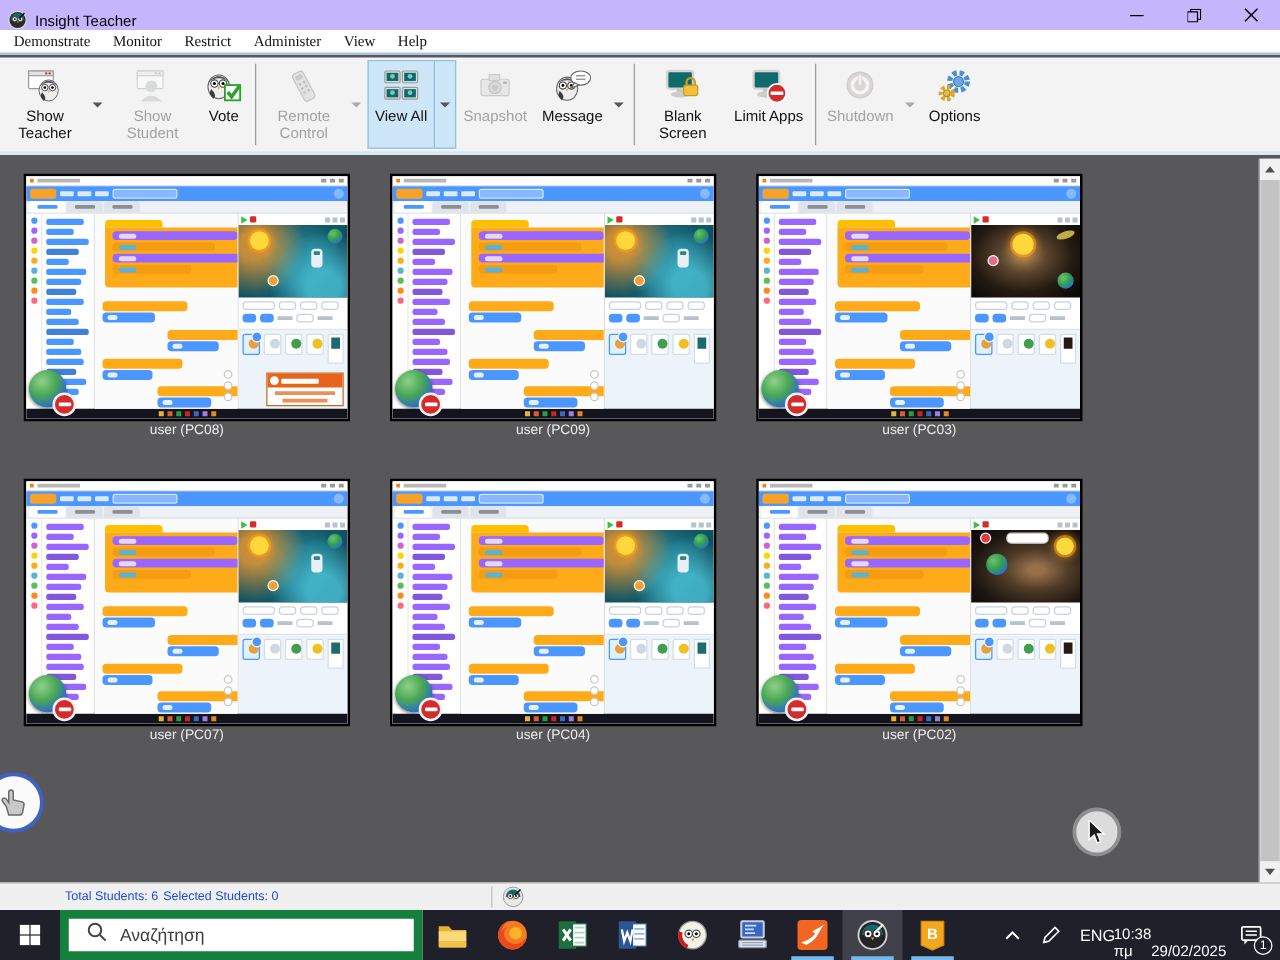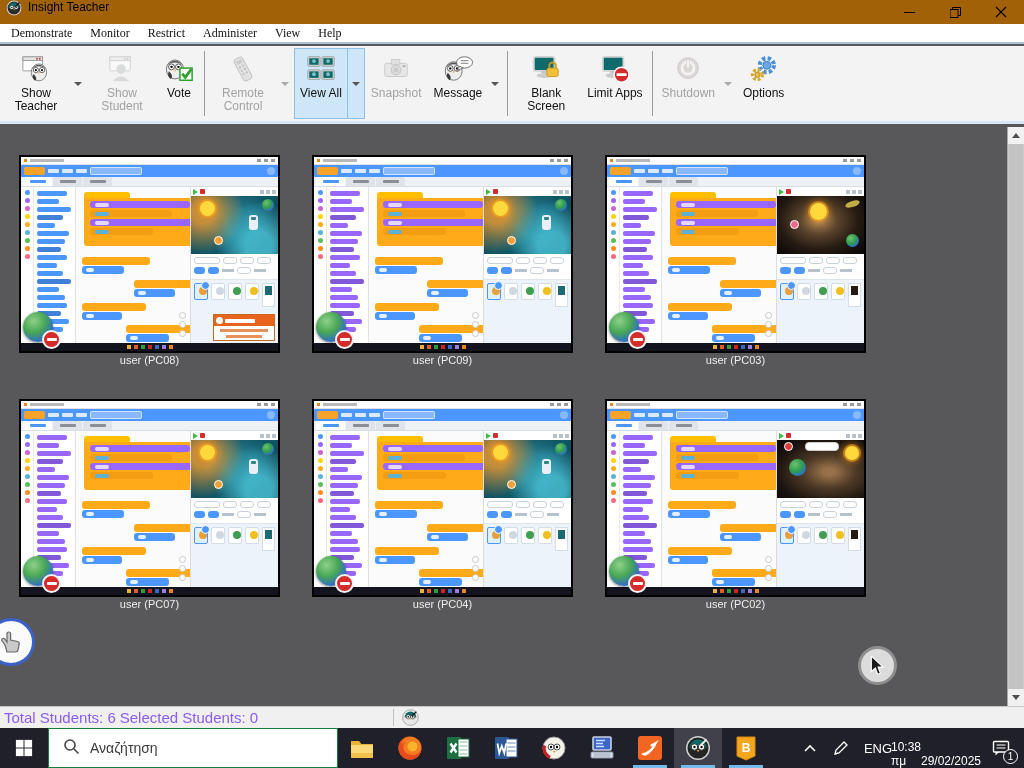--- a/index.html
+++ b/index.html
@@ -1,20 +1,20 @@
 <!DOCTYPE html>
 <html><head>
 <meta charset="utf-8">
 <style>
   * { box-sizing: border-box; margin:0; padding:0; }
   html,body { width:1024px; height:768px; overflow:hidden; }
   body { position:relative; font-family:"Liberation Sans",sans-serif; background:#58585a; }
 
   
-  .titlebar { position:absolute; top:0; left:0; right:0; height:24px; background:#a16207; display:flex; align-items:flex-start; padding-left:6px; }
+  .titlebar { position:absolute; top:0; left:0; right:0; height:24px; background:#c4b5fd; display:flex; align-items:flex-end; padding-left:6px; }
   .titlebar .app-icon { width:16px; height:16px; margin-right:6px; }
   .titlebar .title { font-size:12px; color:#000; }
   .win-controls { margin-left:auto; display:flex; height:100%; }
   .win-btn { width:46px; height:100%; display:flex; align-items:center; justify-content:center; }
   .menubar { position:absolute; top:24px; left:0; right:0; height:20px; background:#fff; display:flex; align-items:center; padding-left:2px; border-bottom:2px solid #aac4da;font-family:Liberation Serif, serif; }
   .menu-item { font-size:12px; color:#111; padding:2px 9px; }
 
   
   .toolbar { position:absolute; top:46px; left:0; right:0; height:78px; background:#f3f3f3; border-bottom:3px solid #d8e7f6; display:flex; align-items:stretch; padding:1px 1px; }
   .tsep { width:1px; background:#9b9b9b; margin:4px 3px; }
@@ -25,43 +25,43 @@
   .tbtn-label { font-size:12px; line-height:13px; color:#111; text-align:center; max-width:58px; margin-top:2px; }
   .tbtn.disabled .tbtn-label { color:#a2a2a2; }
   .tbtn.disabled .tbtn-icon svg { opacity:.45; filter:grayscale(.8); }
   .tbtn-arrow { display:flex; align-items:center; padding:0 4px; }
   .tbtn.selected .tbtn-arrow { border-left:1px solid #8ebfe4; }
   .caret { width:0; height:0; border-left:4px solid transparent; border-right:4px solid transparent; border-top:4px solid #555; }
   .tbtn.disabled .caret { border-top-color:#aaa; }
 
   
   .canvas { position:absolute; top:127px; left:0; right:17px; bottom:62px; background:#58585a; overflow:hidden; }
-  .grid { position:absolute; left:19px; top:28px; display:grid; grid-template-columns:repeat(3,261px); column-gap:15px; row-gap:4px;gap:32px; }
+  .grid { position:absolute; left:19px; top:12px; display:grid; grid-template-columns:repeat(3,261px); column-gap:15px; row-gap:4px;gap:32px; }
   .thumb { width:261px; }
   .frame { width:261px; height:198px; background:#000; padding:2px; }
   .thumb-label { height:13px; line-height:13px; text-align:center; color:#ededed; font-size:11px; margin-top:1px; }
 
   
   .vscroll { position:absolute; top:127px; right:0; width:17px; bottom:62px; background:#cdcdcd; border-left:1px solid #a8a8a8; }
   .vs-arrow { position:absolute; left:0; right:0; height:17px; background:#f1f1f1; display:flex; align-items:center; justify-content:center; }
   .vs-arrow.up { top:0; } .vs-arrow.down { bottom:0; }
   .vs-glyph-up { width:0;height:0;border-left:4px solid transparent;border-right:4px solid transparent;border-bottom:5px solid #505050; }
   .vs-glyph-down { width:0;height:0;border-left:4px solid transparent;border-right:4px solid transparent;border-top:5px solid #505050; }
   .vs-thumb { position:absolute; left:1px; right:1px; top:17px; bottom:17px; background:#c3c3c3; }
 
   
-  .statusbar { position:absolute; left:0; right:0; bottom:40px; height:22px; background:#f0f0f0; border-top:1px solid #c6c6c6; display:flex; align-items:center; font-size:15px; color:#8b5cf6; }
+  .statusbar { position:absolute; left:0; right:0; bottom:40px; height:22px; background:#f0f0f0; border-top:1px solid #c6c6c6; display:flex; align-items:center; font-size:10px; color:#1d4ed8;padding-left:48px; }
   .statusbar .stat-text { padding-left:4px; }
   .status-sep { position:absolute; left:393px; top:2px; bottom:2px; width:1px; background:#c0c0c0; }
   .status-owl { position:absolute; left:402px; top:2px; width:17px; height:17px; }
 
   
   .taskbar { position:absolute; left:0; right:0; bottom:0; height:40px; background:#20202a; display:flex; align-items:center; color:#fff; }
   .start-btn { width:48px; height:40px; display:flex; align-items:center; justify-content:center; }
-  .search-box { width:290px; height:40px; background:#fff; border:1px solid #15803d; display:flex; align-items:center; gap:10px; padding-left:14px; }
+  .search-box { width:290px; height:40px; background:#fff; border:7px solid #15803d; display:flex; align-items:center; gap:10px; padding-left:14px; }
   .search-box .search-text { color:#3c3c3c; font-size:14px; }
   .tb-app { width:48px; height:40px; display:flex; align-items:center; justify-content:center; position:relative; }
   .tb-app.active { background:#41414b; }
   .tb-app.running::after { content:""; position:absolute; left:7px; right:7px; bottom:0; height:3px; background:#76b9ed; }
   .tray { margin-left:auto; display:flex; align-items:center; height:100%; }
   .tray-btn { height:40px; display:flex; align-items:center; justify-content:center; }
   .tray-chevron { width:28px; }
   .tray-pen { width:34px; }
   .tray-lang { width:40px; font-size:13px; color:#fff; justify-content:center; }
   .tray-clock { width:80px; justify-content:center; align-items:flex-end; font-size:12px; line-height:14px; padding-right:4px; }

